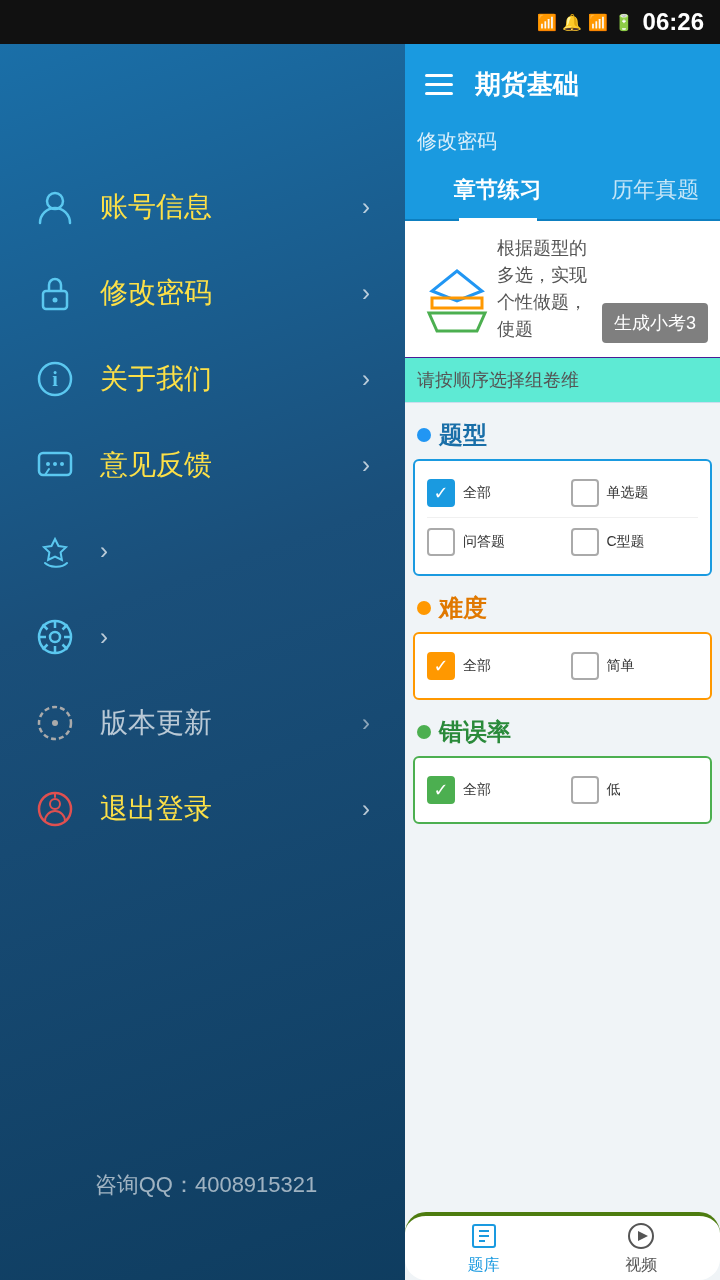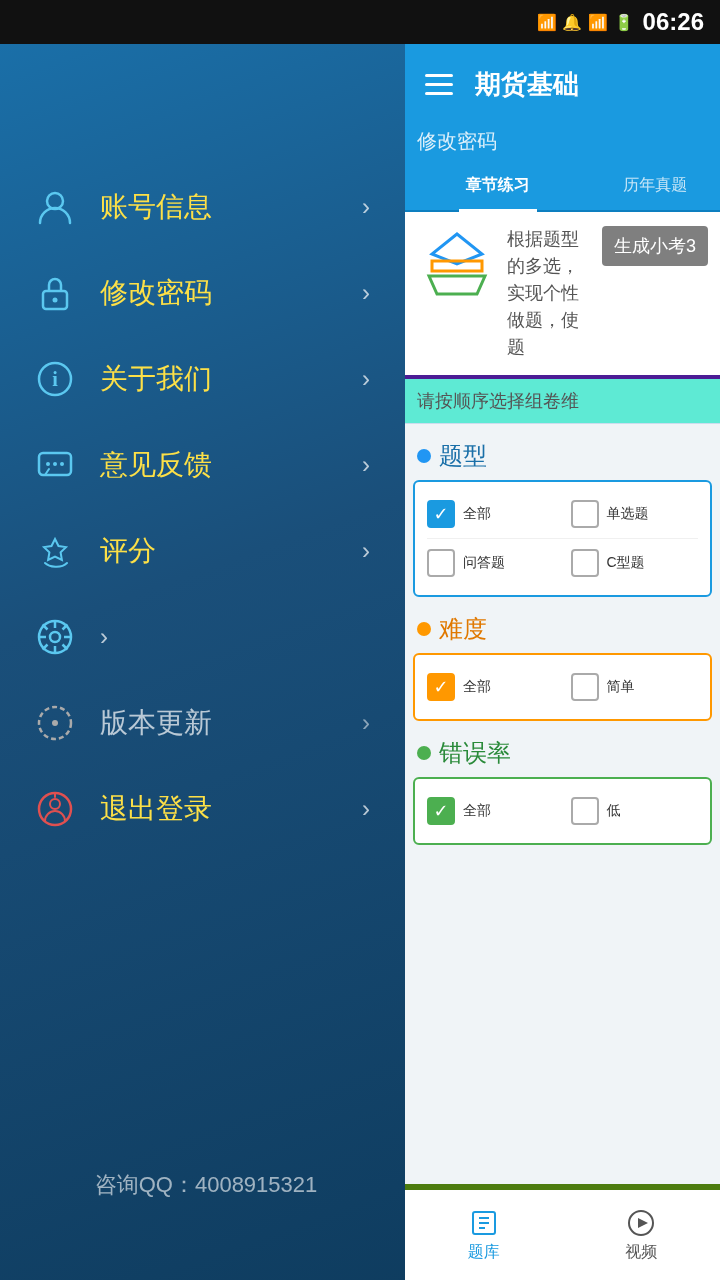--- a/index.html
+++ b/index.html
@@ -172,21 +172,21 @@
       background: #1a9ae0;
       display: flex;
       flex-shrink: 0;
       border-bottom: 2px solid #0d7fc0;
     }
     .tab {
       flex: 1;
       text-align: center;
       padding: 14px 0;
       color: rgba(255,255,255,0.75);
-      font-size: 16px;
+      font-size: 22px;
       cursor: pointer;
       position: relative;
       margin-left: 28px;
     }
     .tab.active {
       color: white;
       font-weight: bold;
     }
     .tab.active::after {
       content: '';
@@ -204,23 +204,22 @@
       overflow-y: auto;
       background: #f0f4f7;
     }
 
     
     .banner-card {
       background: white;
       margin: 0;
       padding: 14px 12px;
       display: flex;
-      align-items: flex-start;
-      gap: 10px;
-      border-bottom: 4px solid #4c1d95;
+      align-items: flex-end;
+      border-bottom: 1px solid #4c1d95;
     }
     .banner-logo {
       width: 80px;
       height: 80px;
       flex-shrink: 0;
     }
     .banner-text {
       flex: 1;
       font-size: 18px;
       color: #555;
@@ -259,21 +258,21 @@
       width: 14px;
       height: 14px;
       border-radius: 50%;
       flex-shrink: 0;
     }
     .section-dot.blue { background: #2196F3; }
     .section-dot.orange { background: #FF9800; }
     .section-dot.green { background: #4CAF50; }
     .section-title {
       font-size: 24px;
-      font-weight: normal;
+      font-weight: bold;
     }
     .section-title.blue { color: #1a6fa8; }
     .section-title.orange { color: #e07800; }
     .section-title.green { color: #2a8a3a; }
 
     
     .options-card {
       background: white;
       margin: 0 0 2px;
       padding: 8px 12px;
@@ -334,24 +333,25 @@
     }
     .option-label {
       font-size: 14px;
       color: #333;
       flex: 1;
     }
 
     
     .bottom-nav {
       background: white;
-      border-top: 6px solid #4d7c0f;
-      display: flex;
-      flex-shrink: 0;
-      height: 96px;
+      border-top: 4px solid #4d7c0f;
+      display: flex;
+      flex-shrink: 0;
+      height: 68px;
+      border-radius: 21px;
     }
     .bottom-nav-item {
       flex: 1;
       display: flex;
       flex-direction: column;
       align-items: center;
       justify-content: center;
       cursor: pointer;
       gap: 4px;
     }
@@ -441,21 +441,20 @@
     <span class="sidebar-item-arrow">›</span>
   </div>
 
   <div class="sidebar-item">
     <div class="sidebar-item-icon icon-rate">
       <svg width="40" height="40" viewBox="0 0 40 40" fill="none">
         <path d="M20 8l3.5 7 7.5 1.1-5.4 5.3 1.3 7.6L20 25.5l-6.9 3.5 1.3-7.6L9 16.1l7.5-1.1L20 8z" stroke="#5bc8f0" stroke-width="2" fill="none"></path>
         <path d="M10 32 C14 36 26 38 32 32" stroke="#5bc8f0" stroke-width="2" fill="none" stroke-linecap="round"></path>
       </svg>
     </div>
-    <span class="sidebar-item-label">评分</span>
     <span class="sidebar-item-arrow">›</span>
   </div>
 
   <div class="sidebar-item">
     <div class="sidebar-item-icon icon-cache">
       <svg width="40" height="40" viewBox="0 0 40 40" fill="none">
         <circle cx="20" cy="20" r="16" stroke="#5bc8f0" stroke-width="2.5" fill="none"></circle>
         <circle cx="20" cy="20" r="5" stroke="#5bc8f0" stroke-width="2.5" fill="none"></circle>
         <line x1="20" y1="4" x2="20" y2="11" stroke="#5bc8f0" stroke-width="2.5"></line>
         <line x1="20" y1="29" x2="20" y2="36" stroke="#5bc8f0" stroke-width="2.5"></line>

